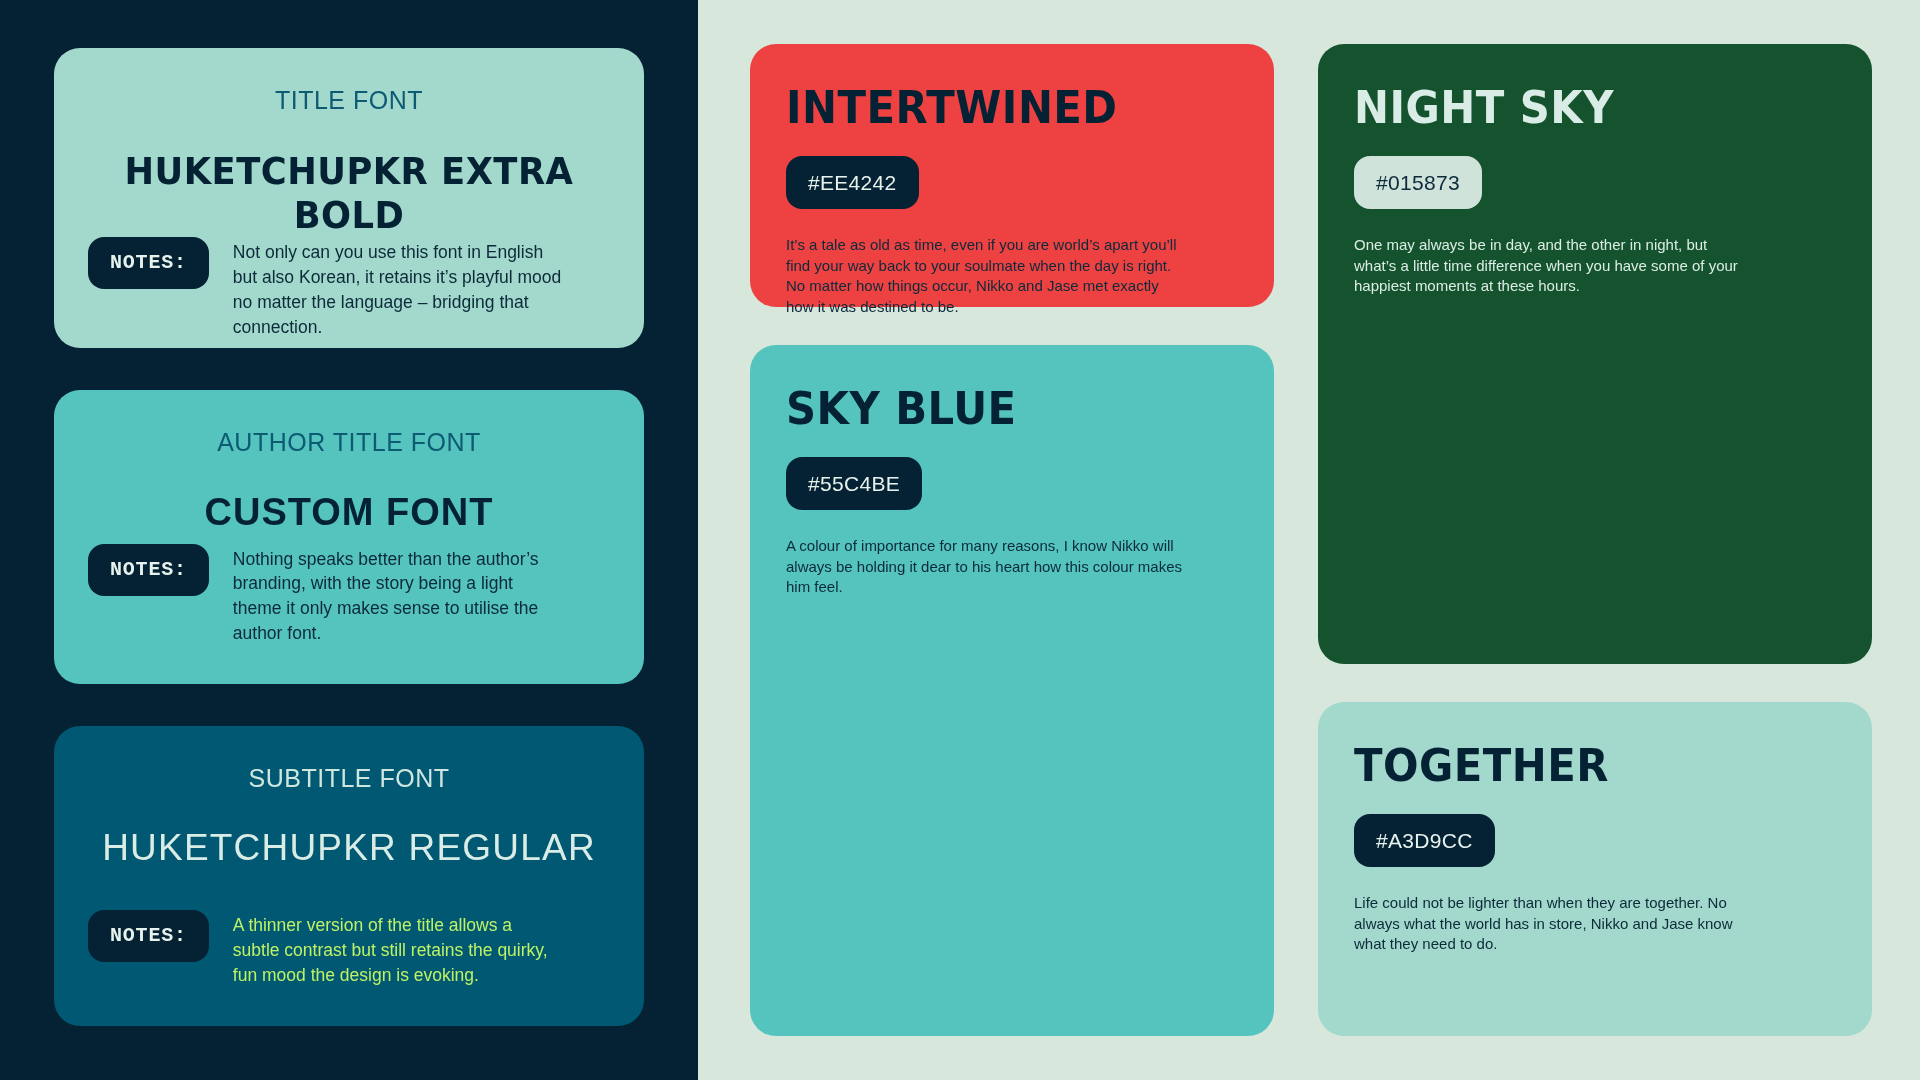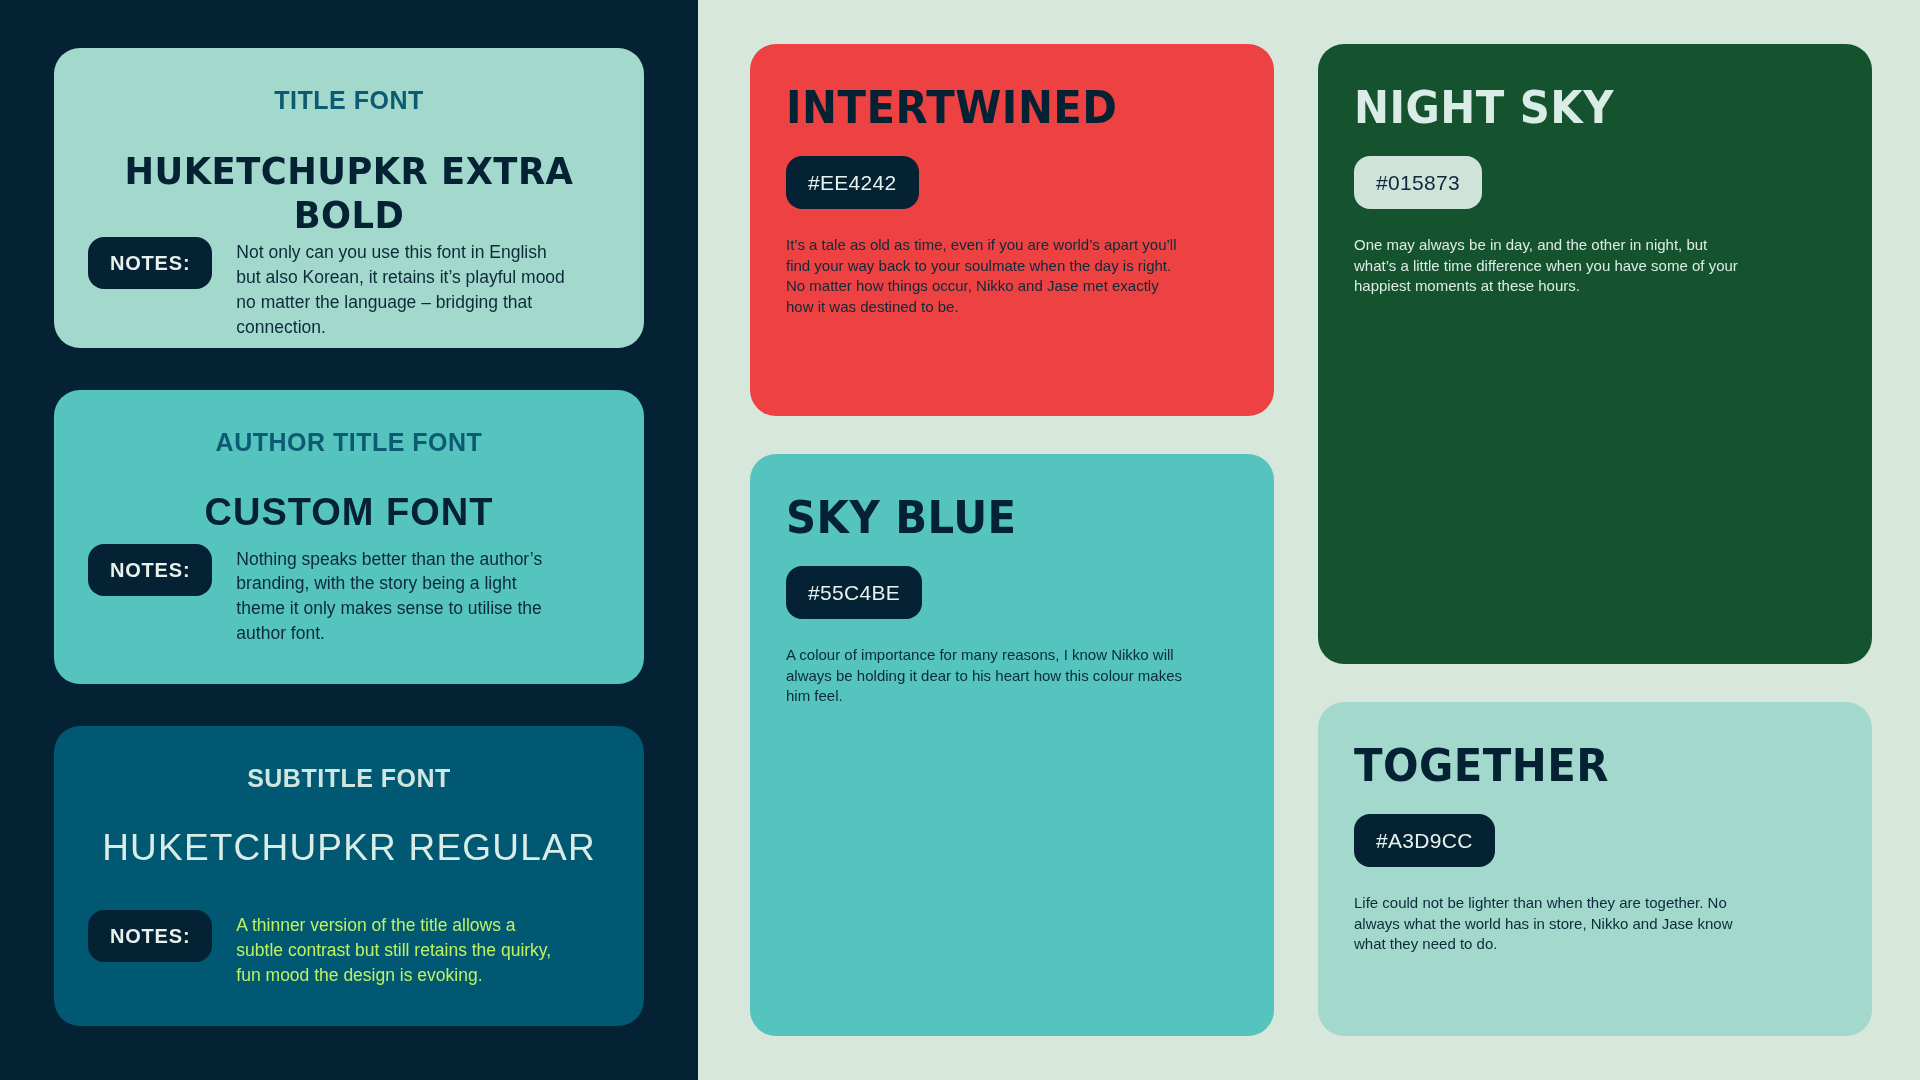--- a/index.html
+++ b/index.html
@@ -59,21 +59,21 @@
     flex-direction: column;
   }
   .font-card.c1 { background: #a3d9cc; height: 300px; }
   .font-card.c2 { background: #55c4be; height: 294px; }
   .font-card.c3 { background: #015873; height: 300px; }
 
   .fc-label {
     text-align: center;
     font-size: 25px;
     letter-spacing: 0.5px;
-    font-weight: 700;
+    font-weight: 400;
     margin-top: 12px;
   }
   .c1 .fc-label, .c2 .fc-label { color: #0d5a73; }
   .c3 .fc-label { color: #cfe6df; }
 
   .fc-sample {
     text-align: center;
     margin-top: 34px;
   }
   .fc-sample.extrabold {
@@ -107,21 +107,21 @@
 
   .notes-badge {
     flex: 0 0 auto;
     background: #042233;
     color: #e8f2ec;
     border-radius: 16px;
     padding: 16px 22px;
     font-size: 20px;
     font-weight: 800;
     letter-spacing: 0.8px;
-    font-family: Liberation Sans, sans-serif;
+    font-family: Liberation Mono, monospace;
     min-width: 92px;
     text-align: center;
     line-height: 1;
   }
 
   .notes-text {
     font-size: 17.5px;
     line-height: 1.42;
     max-width: 330px;
     padding-top: 3px;
@@ -129,21 +129,21 @@
   .c1 .notes-text, .c2 .notes-text { color: #0c2a3a; }
   .c3 .notes-text { color: #bef264; }
 
   
   .swatch-card {
     border-radius: 26px;
     padding: 42px 36px 34px 36px;
     display: flex;
     flex-direction: column;
   }
-  .sw-intertwined { background: #ee4242; height: 372px; }
+  .sw-intertwined { background: #ee4242; height: 263px; }
   .sw-skyblue    { background: #55c4be; flex: 1 1 auto; }
   .sw-nightsky   { background: #14532d; height: 620px; }
   .sw-together   { background: #a3d9cc; flex: 1 1 auto; }
 
   .sw-title {
     font-size: 44px;
     font-weight: 800;
     letter-spacing: 0.5px;
     line-height: 1;
     font-family: "DejaVu Sans", sans-serif;

